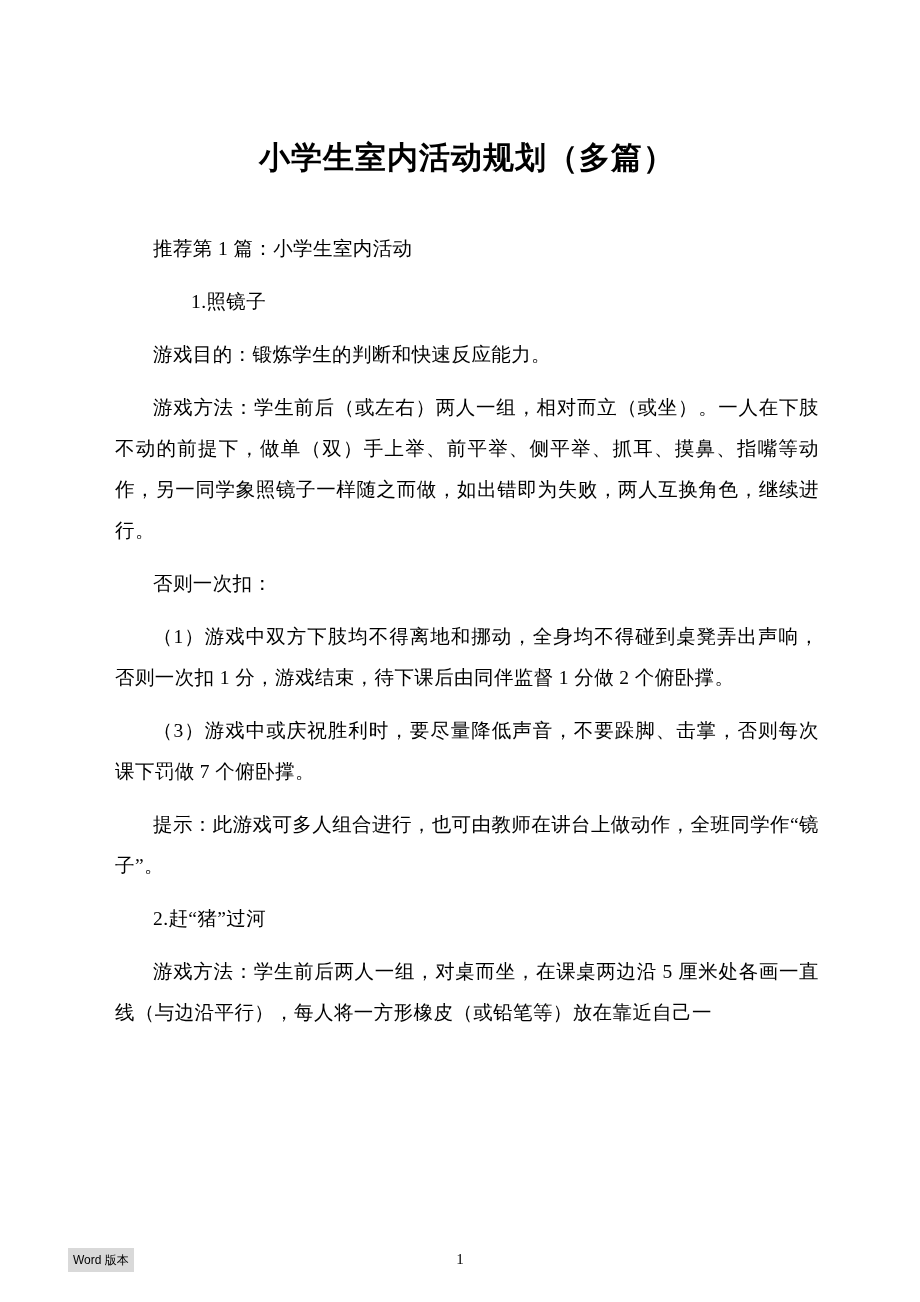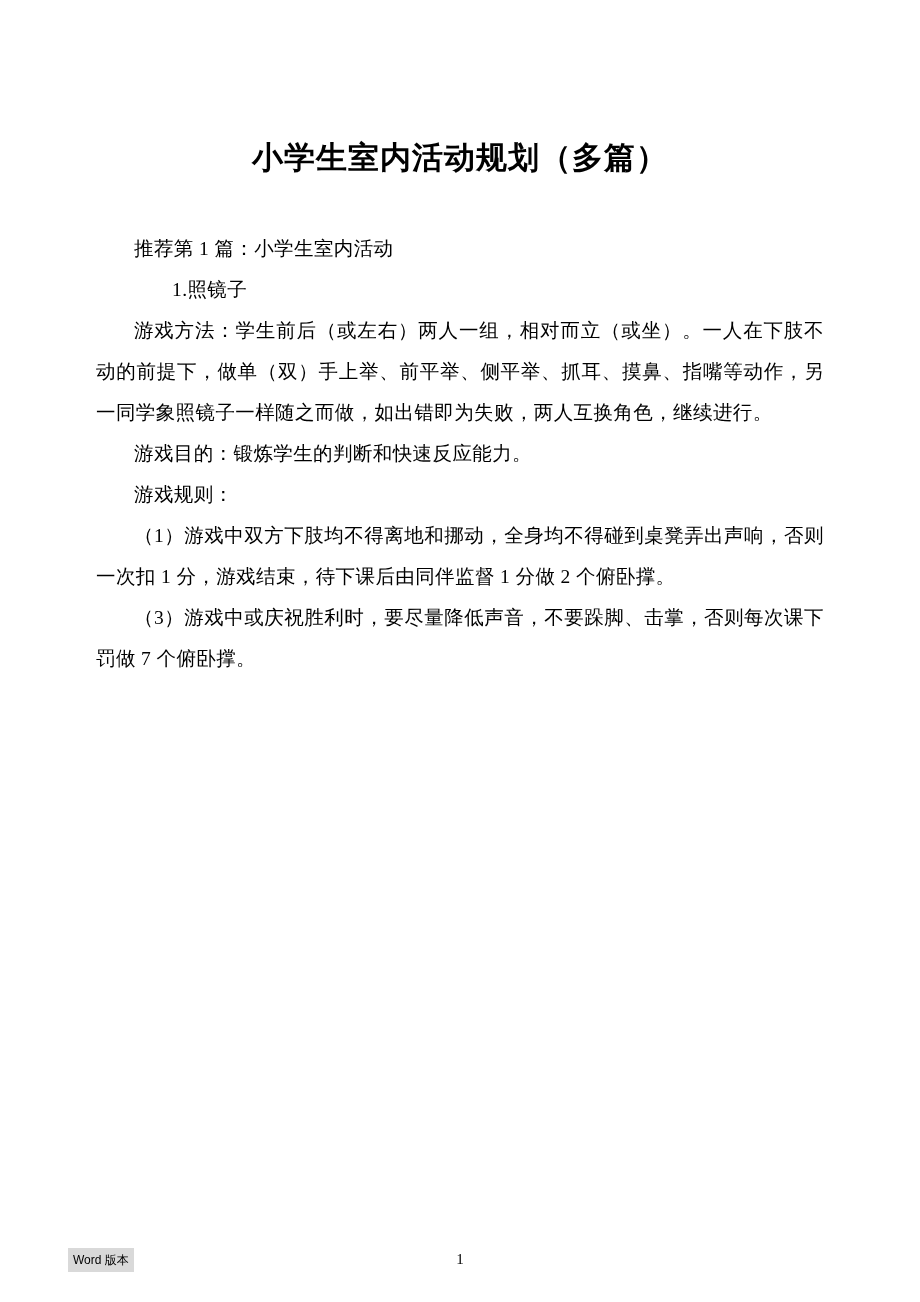--- a/index.html
+++ b/index.html
@@ -14,40 +14,40 @@
   .page {
     position: relative;
     width: 920px;
     height: 1302px;
     background: #ffffff;
     overflow: hidden;
     box-sizing: border-box;
   }
   .content {
     position: absolute;
-    left: 96px;
+    left: 103px;
     top: 0;
     width: 728px;
   }
   .doc-title {
     text-align: center;
     font-size: 31px;
     font-weight: bold;
     letter-spacing: 1px;
     margin-top: 138px;
     margin-bottom: 0;
     line-height: 1.3;
     font-family: "Liberation Serif", "DejaVu Serif", serif;
   }
   .para {
     font-size: 19.5px;
     line-height: 41px;
     text-align: justify;
     text-justify: inter-ideograph;
-    margin: 0;
+    margin: 12px;
     letter-spacing: 0.4px;
   }
   .indent-1 {
     text-indent: 38px;
   }
   .indent-2 {
     text-indent: 76px;
   }
   .gap-before-first {
     margin-top: 50px;
@@ -84,25 +84,28 @@
 <body>
 
 <div class="page">
 
   <div class="content">
 
     <h1 class="doc-title">小学生室内活动规划（多篇）</h1>
 
     <p class="para indent-1 gap-before-first">推荐第 1 篇：小学生室内活动</p>
     <p class="para indent-2">1.照镜子</p>
+    <p class="para indent-1">游戏目的：锻炼学生的判断和快速反应能力。</p>
     <p class="para indent-1">游戏方法：学生前后（或左右）两人一组，相对而立（或坐）。一人在下肢不动的前提下，做单（双）手上举、前平举、侧平举、抓耳、摸鼻、指嘴等动作，另一同学象照镜子一样随之而做，如出错即为失败，两人互换角色，继续进行。</p>
-    <p class="para indent-1">游戏目的：锻炼学生的判断和快速反应能力。</p>
-    <p class="para indent-1">游戏规则：</p>
+    <p class="para indent-1">否则一次扣：</p>
     <p class="para indent-1">（1）游戏中双方下肢均不得离地和挪动，全身均不得碰到桌凳弄出声响，否则一次扣 1 分，游戏结束，待下课后由同伴监督 1 分做 2 个俯卧撑。</p>
     <p class="para indent-1">（3）游戏中或庆祝胜利时，要尽量降低声音，不要跺脚、击掌，否则每次课下罚做 7 个俯卧撑。</p>
+    <p class="para indent-1">提示：此游戏可多人组合进行，也可由教师在讲台上做动作，全班同学作“镜子”。</p>
+    <p class="para indent-1">2.赶“猪”过河</p>
+    <p class="para indent-1">游戏方法：学生前后两人一组，对桌而坐，在课桌两边沿 5 厘米处各画一直线（与边沿平行），每人将一方形橡皮（或铅笔等）放在靠近自己一</p>
 
   </div>
 
   <div class="footer">
     <span class="footer-label">Word 版本</span>
     <span class="footer-page">1</span>
   </div>
 
 </div>
 

